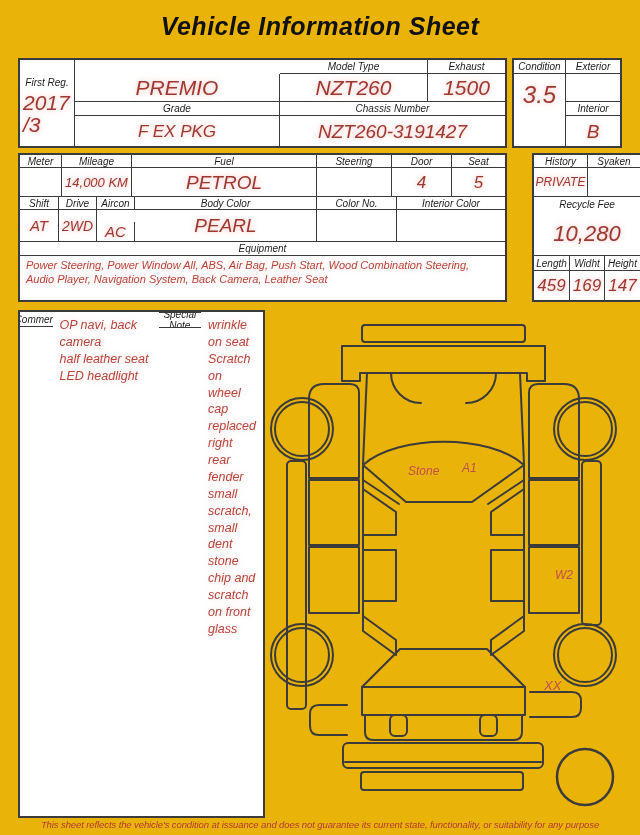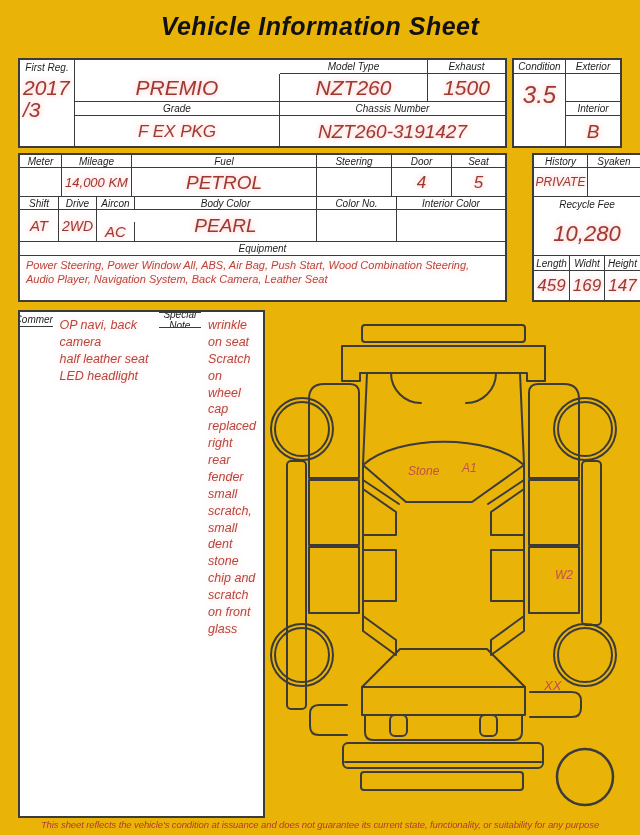--- a/index.html
+++ b/index.html
@@ -31,21 +31,21 @@
 </head>
 <body>
 
 <div class="sheet">
 
   <div class="title">Vehicle Information Sheet</div>
 
   <div class="box" style="left:18px;top:58px;width:489px;height:90px;">
     <div class="grid" style="grid-template-columns:55px 1fr 148px 77px;grid-template-rows:14px 28px 14px 1fr;">
       <div class="cell br vstack" style="grid-area:1/1/5/2;justify-content:flex-start;">
-        <div class="lbl" style="padding-top:2px;">First Reg.</div>
+        <div class="lbl" style="padding-top:17px;">First Reg.</div>
         <div class="val firstreg-val">2017
 /3</div>
       </div>
       <div class="cell br bb lbl" style="grid-area:1/3/2/4;">Model Type</div>
       <div class="cell bb lbl" style="grid-area:1/4/2/5;">Exhaust</div>
       <div class="cell br bb val" style="grid-area:2/2/3/3;font-size:21px;">PREMIO</div>
       <div class="cell br bb val" style="grid-area:2/3/3/4;font-size:21px;">NZT260</div>
       <div class="cell bb val" style="grid-area:2/4/3/5;font-size:21px;">1500</div>
       <div class="cell bb lbl" style="grid-area:3/3/4/5;">Chassis Number</div>
       <div class="cell br bb lbl" style="grid-area:3/2/4/3;">Grade</div>

